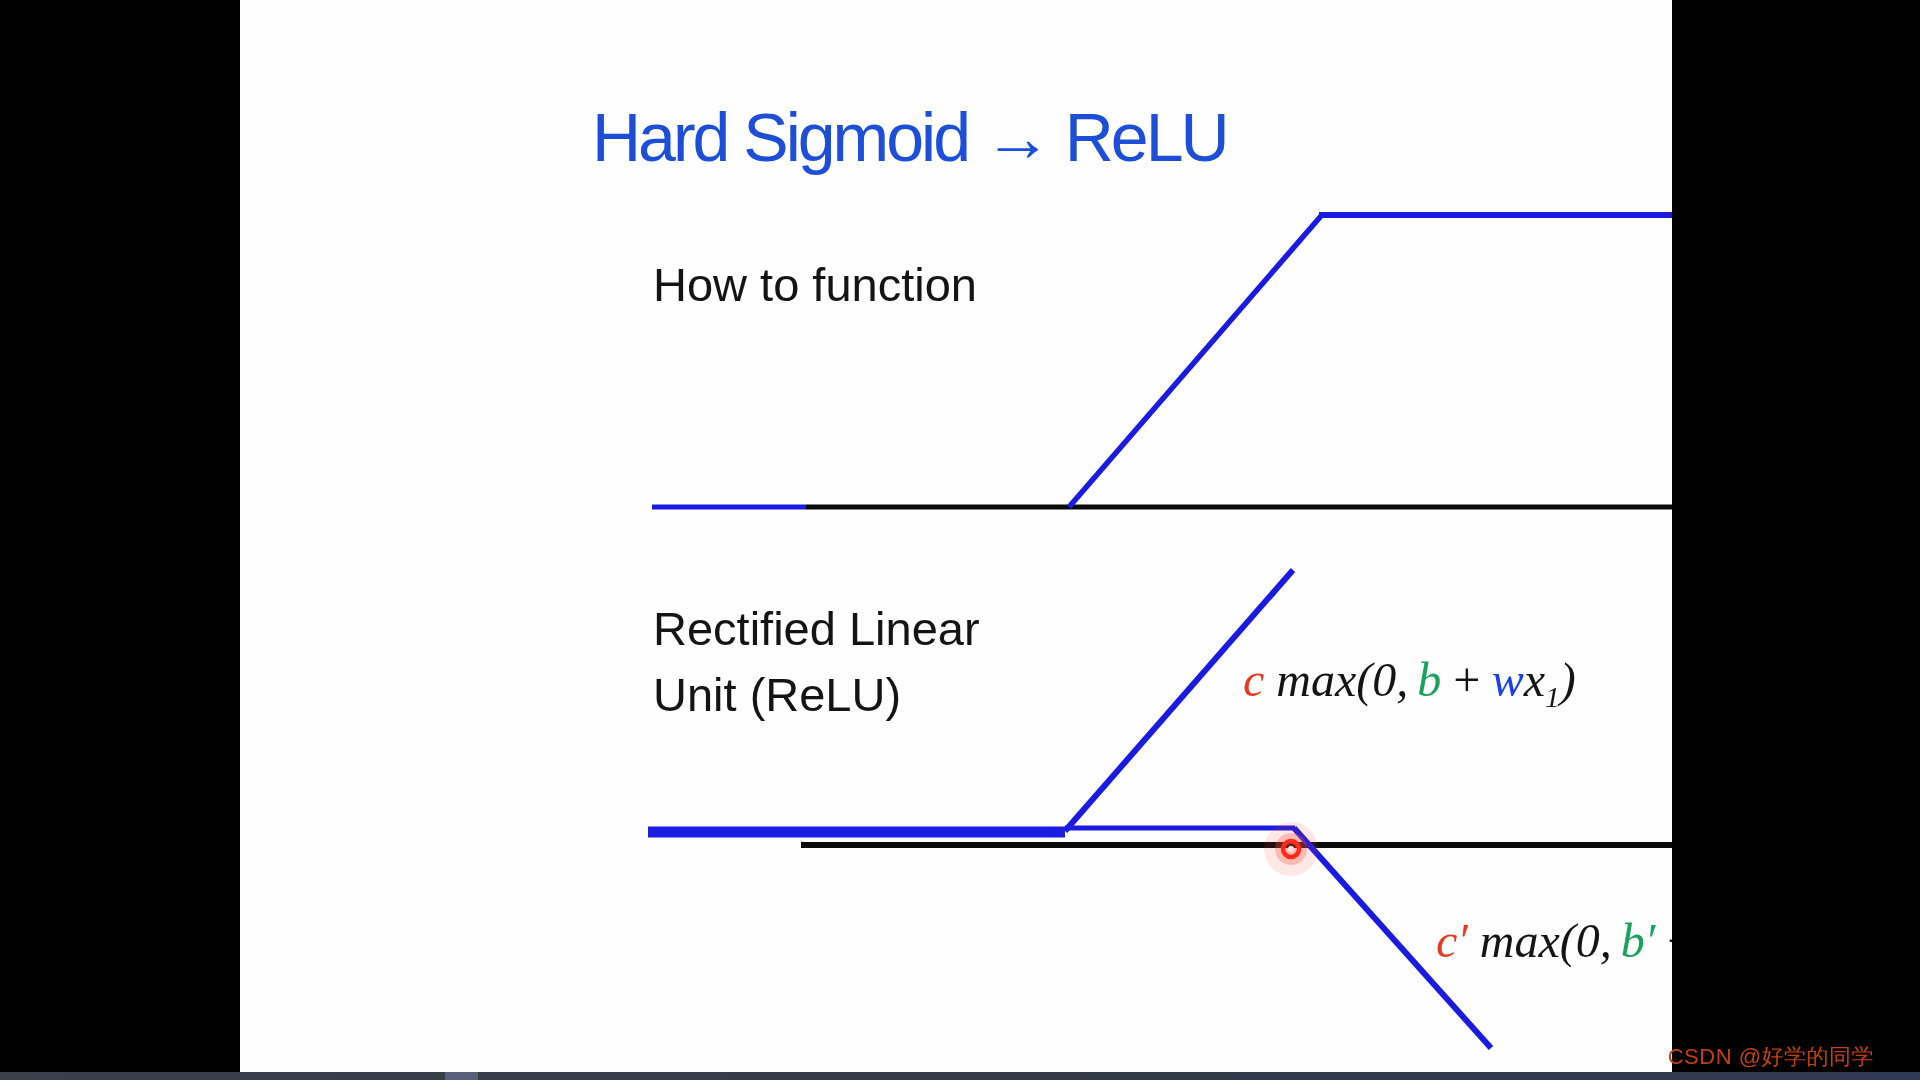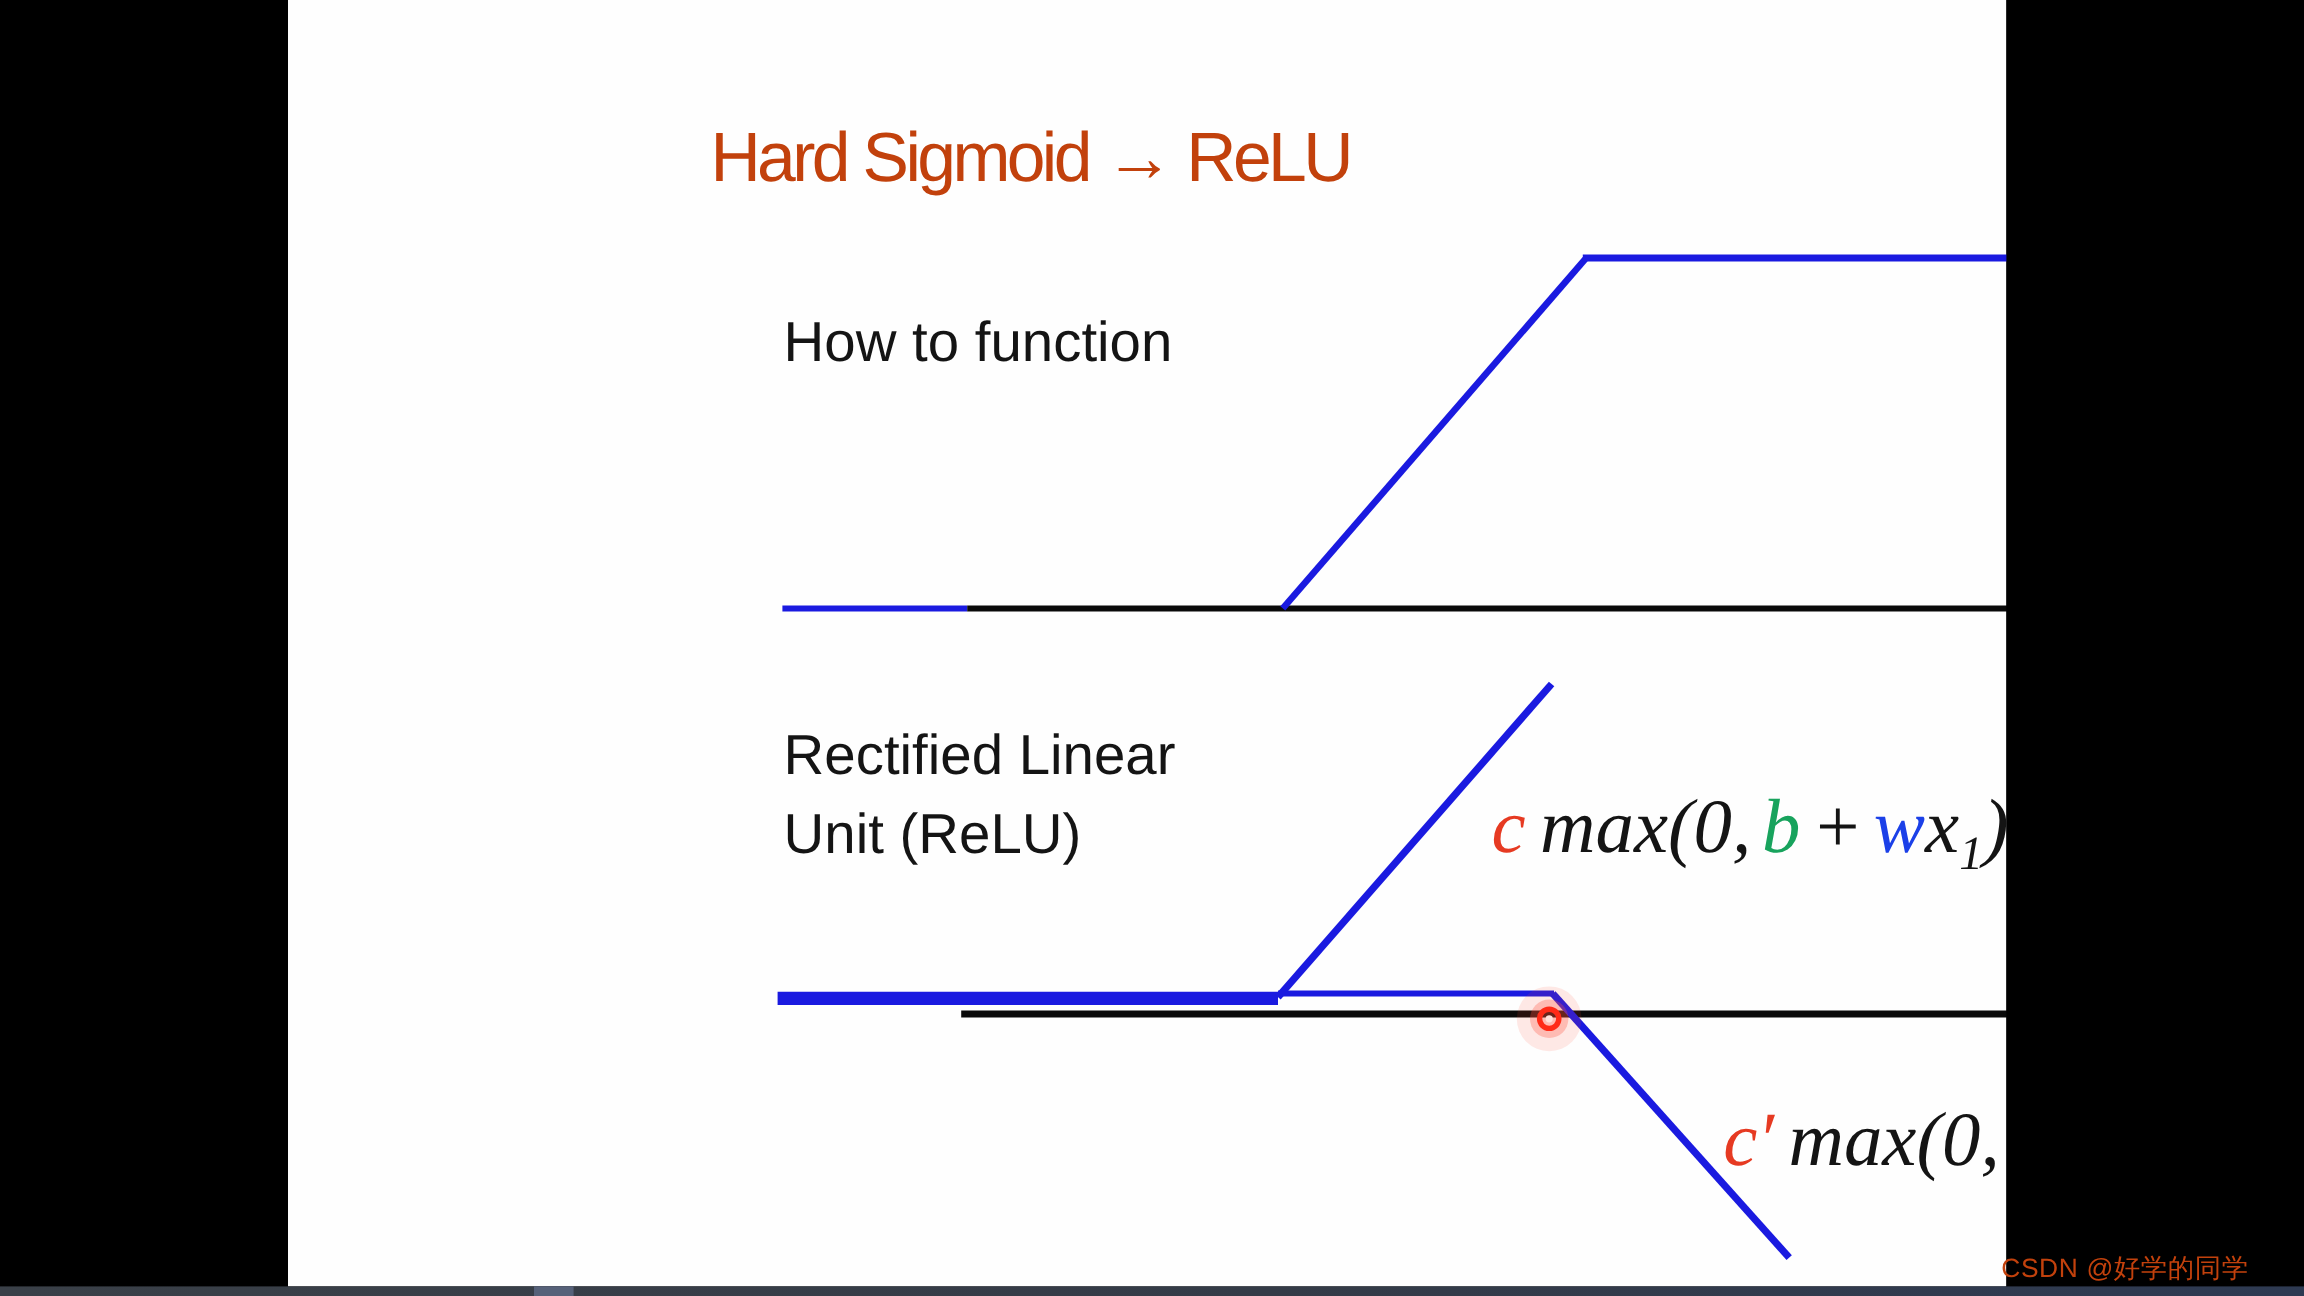--- a/index.html
+++ b/index.html
@@ -8,34 +8,34 @@
     --strip:#363c49; --strip-seg:#566179;
   }
   *{margin:0;padding:0;box-sizing:border-box;}
   html,body{width:1920px;height:1080px;overflow:hidden;background:#000;}
   .stage{position:absolute;left:0;top:0;width:1920px;height:1080px;background:#000;
          font-family:"Liberation Sans",sans-serif;}
   .slide{position:absolute;left:240px;top:0;width:1432px;height:1072px;background:#fefefe;z-index:1;}
   .bar{position:absolute;top:0;height:1080px;background:#000;z-index:3;}
   .bar.left{left:0;width:240px;}
   .bar.right{left:1672px;width:248px;}
-  .title{position:absolute;left:352px;top:98px;font-size:58px;font-weight:300;
-         letter-spacing:-3px;color:#c2410c;white-space:nowrap;z-index:2;}
+  .title{position:absolute;left:352px;top:98px;font-size:68px;font-weight:300;
+         letter-spacing:-3px;color:#1d4ed8;white-space:nowrap;z-index:2;}
   .text{position:absolute;font-size:47px;line-height:66px;color:#141414;z-index:2;}
   .question{left:413px;top:252px;}
   .relu-label{left:413px;top:596px;}
   svg.graphs{position:absolute;left:0;top:0;width:1920px;height:1080px;z-index:2;}
   .blue-line{stroke:var(--curve-blue);fill:none;}
   .axis-line{stroke:var(--axis-black);fill:none;}
   .axis-head{fill:var(--axis-black);}
   .axis-label{position:absolute;z-index:2;color:#0c0c0c;
               font-family:"Liberation Serif",serif;font-style:italic;font-size:44px;}
   .axis-label sub{font-size:0.62em;}
   .formula{position:absolute;z-index:2;font-family:"Liberation Serif",serif;
-           font-style:italic;font-size:64px;color:#141414;white-space:nowrap;}
+           font-style:italic;font-size:48px;color:#141414;white-space:nowrap;}
   .formula .sp{margin-right:12px;}
   .formula .spn{margin-right:9px;}
   .formula sub{font-size:0.62em;}
   .formula .red{color:var(--coef-red);}
   .formula .green{color:var(--coef-green);}
   .formula .blue{color:var(--coef-blue);}
   .f1{left:1003px;top:652px;}
   .f2{left:1196px;top:913px;}
   .scroll-handle{position:absolute;left:1662px;top:521px;width:26px;height:56px;
                  border-radius:10px;background:#ebebeb;border:2px solid #a6a6a6;z-index:2;}

